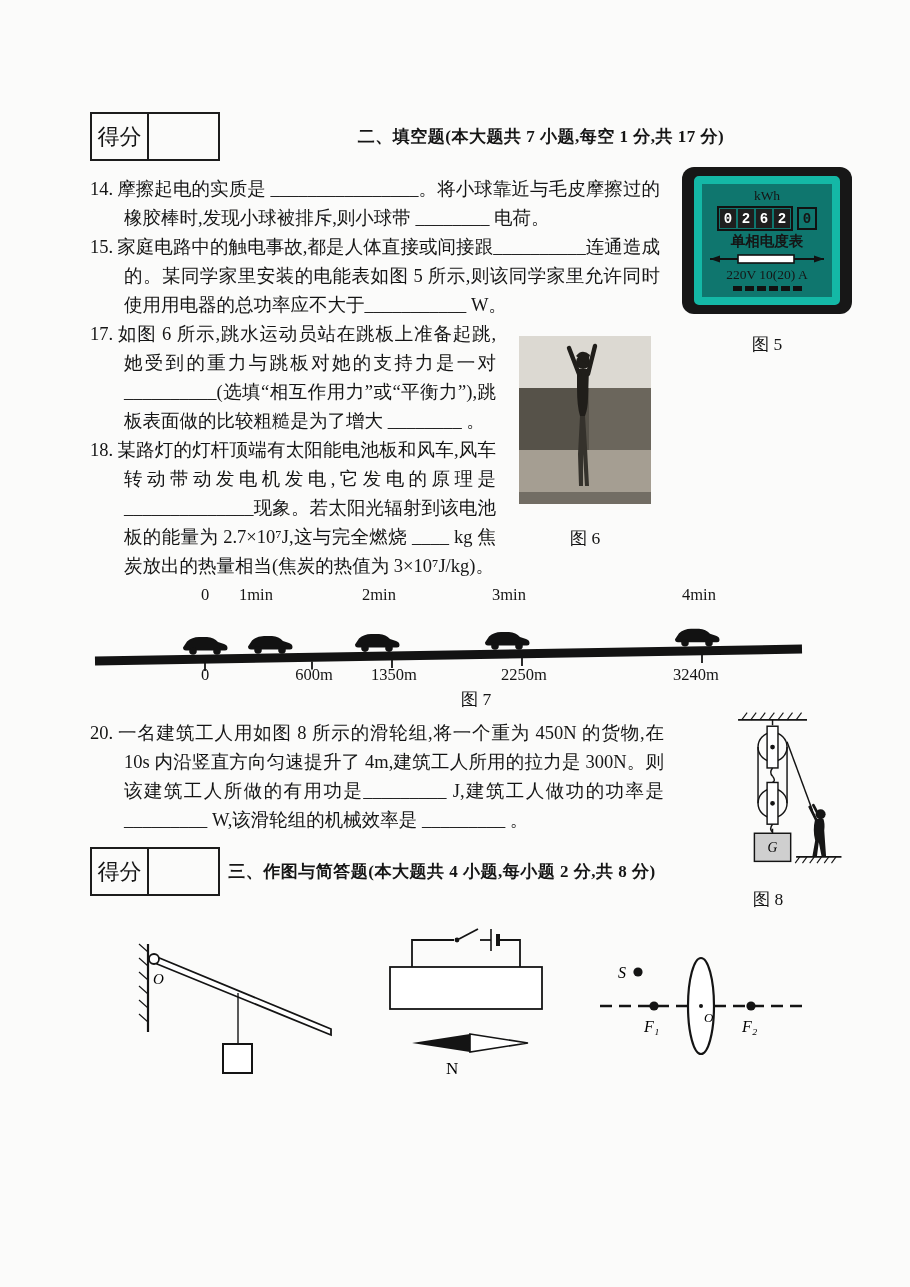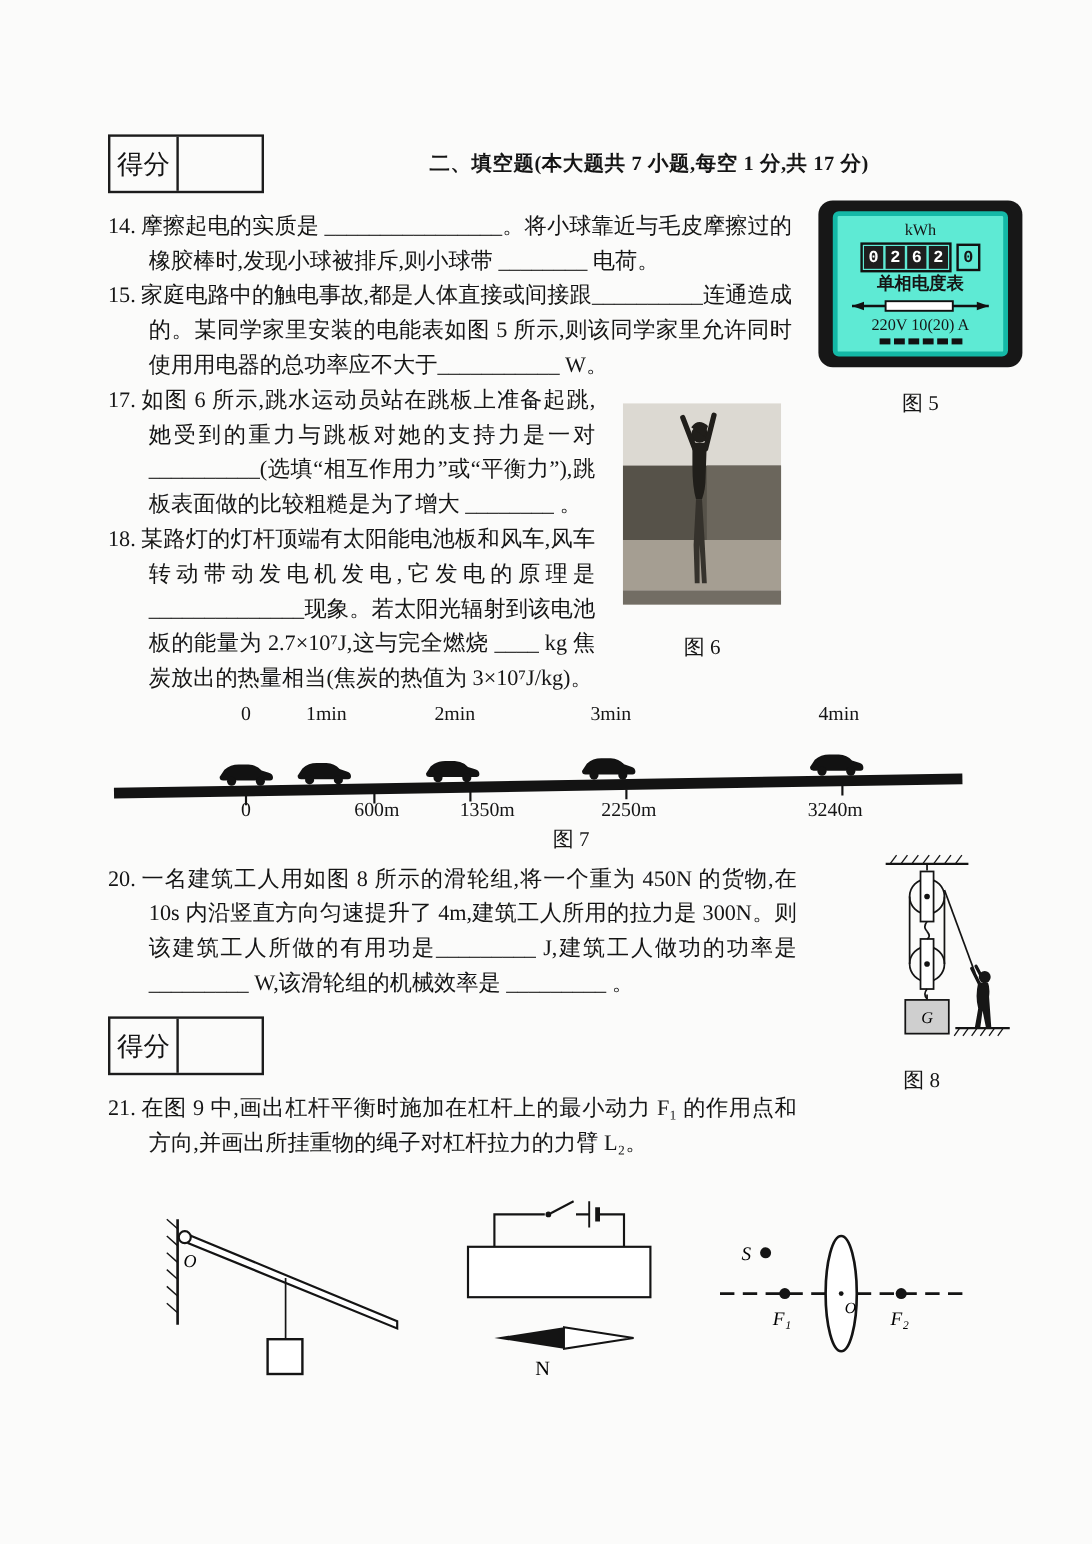--- a/index.html
+++ b/index.html
@@ -22,21 +22,21 @@
   
   .q{font-size:18.5px;line-height:29px;text-align:justify;padding-left:34px;text-indent:-34px;}
   .qnum{padding-right:4px;}
   
   .fig5-float{float:right;width:190px;margin:-8px 0 4px 12px;text-align:center;}
   .fig6-float{float:right;width:150px;height:196px;margin:16px 0 8px 14px;text-align:center;}
   .fig8-float{float:right;width:188px;margin:-10px 0 0 10px;text-align:center;}
   .figcap{font-size:17.5px;margin-top:18px;text-align:center;text-indent:0;}
   
   .meter-outer{background:#171717;border-radius:12px;padding:9px 12px;width:170px;box-sizing:border-box;margin:0 auto;}
-  .meter-inner{background:#5eead4;border:4px solid #14b8a6;border-radius:5px;padding:4px 3px 6px;}
+  .meter-inner{background:#0f766e;border:8px solid #14b8a6;border-radius:5px;padding:4px 3px 6px;}
   .kwh{font-size:13.5px;text-align:center;line-height:16px;}
   .digits{display:flex;justify-content:center;align-items:center;margin:2px 0 1px;}
   .digit-group{display:flex;border:2px solid #111;padding:1px;gap:2px;}
   .digit{width:16px;height:19px;display:flex;align-items:center;justify-content:center;font-size:14px;font-weight:bold;font-family:"Liberation Mono", monospace;}
   .digit.dark{background:#1e1e1e;color:#fff;}
   .digit.lone{border:2px solid #111;margin-left:4px;}
   .meter-type{font-size:14.5px;font-weight:700;text-align:center;line-height:19px;}
   .terminal{display:block;margin:1px auto 0;}
   .rating{font-size:13.5px;text-align:center;line-height:17px;}
   .term-dots{display:flex;gap:3px;justify-content:center;margin-top:3px;}
@@ -140,27 +140,27 @@
       <line x1="302" y1="61" x2="302" y2="69" stroke="#131313" stroke-width="1.8"></line>
       <line x1="432" y1="59" x2="432" y2="67" stroke="#131313" stroke-width="1.8"></line>
       <line x1="612" y1="56" x2="612" y2="64" stroke="#131313" stroke-width="1.8"></line>
       <use href="#car" x="90" y="33.5"></use>
       <use href="#car" x="155" y="32.4"></use>
       <use href="#car" x="262" y="30.6"></use>
       <use href="#car" x="392" y="28.4"></use>
       <use href="#car" x="582" y="25.2"></use>
     </svg>
     <span class="f7lab t-lab" style="left:115px;">0</span>
-    <span class="f7lab t-lab" style="left:182px;text-align:right;">1min</span>
+    <span class="f7lab t-lab" style="left:166px;text-align:right;">1min</span>
     <span class="f7lab t-lab" style="left:289px;">2min</span>
     <span class="f7lab t-lab" style="left:419px;">3min</span>
     <span class="f7lab t-lab" style="left:609px;">4min</span>
     <span class="f7lab d-lab" style="left:115px;">0</span>
     <span class="f7lab d-lab" style="left:224px;">600m</span>
-    <span class="f7lab d-lab" style="left:316px;text-align:right;">1350m</span>
+    <span class="f7lab d-lab" style="left:304px;text-align:right;">1350m</span>
     <span class="f7lab d-lab" style="left:434px;">2250m</span>
     <span class="f7lab d-lab" style="left:606px;">3240m</span>
   </div>
   <div class="figcap" style="margin:-2px 0 8px;">图 7</div>
 
   <div class="fig8-float">
     <svg width="170" height="156" viewBox="0 0 170 172">
       <g stroke="#141414" stroke-width="1.6" fill="none">
         <line x1="52" y1="12" x2="128" y2="12" stroke-width="2"></line>
         <g stroke-width="1.2">
@@ -208,23 +208,23 @@
     <div class="figcap">图 8</div>
   </div>
 
   <div class="q"><span class="qnum">20.</span><span>一名建筑工人用如图 8 所示的滑轮组,将一个重为 450N 的货物,在 10s 内沿竖直方向匀速提升了 4m,建筑工人所用的拉力是 300N。则该建筑工人所做的有用功是_________ J,建筑工人做功的功率是_________ W,该滑轮组的机械效率是 _________ 。</span></div>
 
   <div class="score-row" style="margin-top:12px;">
     <div class="score-box">
       <div class="score-label">得分</div>
       <div class="score-value"></div>
     </div>
-  </div>
-
-  <div class="q"><span class="qnum">21.</span><span>在图 9 中,画出杠杆平衡时施加在杠杆上的最小动力 F₁ 的作用点和方向,并画出所挂重物的绳子对杠杆拉力的力臂 L₂。</span></div>
+    <div class="section-title">三、作图与简答题(本大题共 4 小题,每小题 2 分,共 8 分)</div>
+  </div>
+
 
   <div class="bottom-figs">
     <div class="bfig" style="width:255px;">
       <svg width="235" height="152" viewBox="0 0 235 152">
         <g stroke="#141414" stroke-width="1.8" fill="none">
           <line x1="30" y1="16" x2="30" y2="104" stroke-width="2.2"></line>
           <g stroke-width="1.2">
             <line x1="30" y1="24" x2="21" y2="16"></line>
               <line x1="30" y1="38" x2="21" y2="30"></line>
               <line x1="30" y1="52" x2="21" y2="44"></line>

